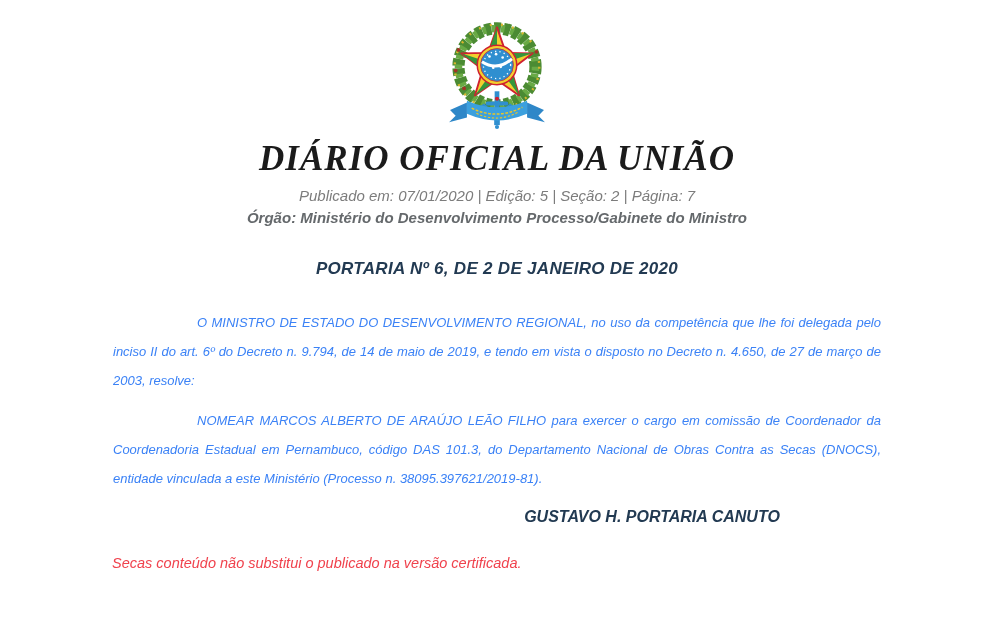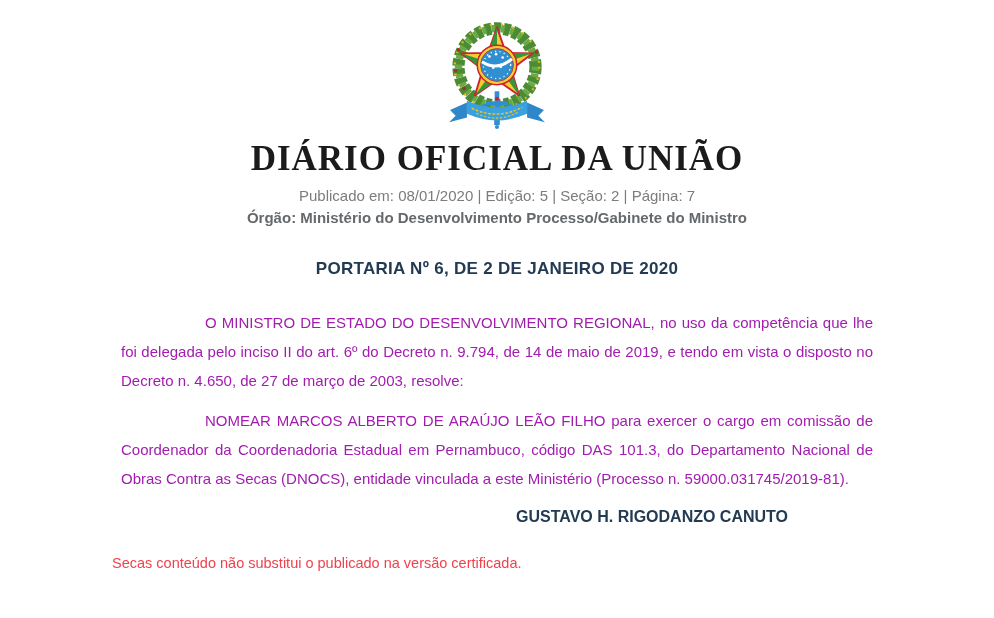--- a/index.html
+++ b/index.html
@@ -5,20 +5,21 @@
 <style>
   html, body { margin: 0; padding: 0; background: #ffffff; }
   .page {
     position: relative;
     width: 804px;
     height: 618px;
     margin: 0 auto;
     background: #ffffff;
     font-family: "Liberation Sans", sans-serif;
     overflow: hidden;
+    font-style: italic;
   }
   .emblem-wrap {
     padding-top: 14px;
     text-align: center;
   }
   .masthead-title {
     margin-top: 4px;
     text-align: center;
     font-family: "Liberation Serif", serif;
     font-weight: bold;
@@ -48,25 +49,25 @@
   .act-heading {
     margin-top: 31px;
     text-align: center;
     font-weight: bold;
     font-size: 17px;
     letter-spacing: 0.3px;
     color: #223a52;
     line-height: 21px;
   }
   .act-paragraph {
-    margin: 9px;
+    margin: 1px;
     text-align: justify;
-    font-size: 15px;
+    font-size: 13px;
     line-height: 29px;
-    color: #a21caf;
+    color: #3b82f6;
     text-indent: 84px;
   }
   .act-paragraph.first { margin-top: 29px; }
   .act-paragraph.second { margin-top: 11px; }
   .act-signature {
     margin-top: 14px;
     margin-left: 310px;
     text-align: center;
     font-weight: bold;
     font-size: 16px;
@@ -126,29 +127,29 @@
       <path d="M34,94 L16,102 L22,108 L15,115 L34,110 Z" fill="#2e87c8"></path>
       <path d="M98,94 L116,102 L110,108 L117,115 L98,110 Z" fill="#2e87c8"></path>
       <path d="M34,92 Q66,106 98,92 L98,106 Q66,120 34,106 Z" fill="#3ba0de"></path>
       <path d="M39,100 Q66,113 93,99" stroke="#e8c629" stroke-width="1.6" fill="none" stroke-dasharray="3 1.6"></path>
       <path d="M44,105.5 Q66,116 88,104.5" stroke="#e8c629" stroke-width="1.2" fill="none" stroke-dasharray="2.5 1.8"></path>
     </svg>
   </div>
 
   <div class="masthead-title">DIÁRIO OFICIAL DA UNIÃO</div>
 
-  <div class="masthead-meta">Publicado em: 08/01/2020 | Edição: 5 | Seção: 2 | Página: 7</div>
+  <div class="masthead-meta">Publicado em: 07/01/2020 | Edição: 5 | Seção: 2 | Página: 7</div>
 
   <div class="masthead-organ">Órgão: Ministério do Desenvolvimento Processo/Gabinete do Ministro</div>
 
   <div class="content">
     <div class="act-heading">PORTARIA Nº 6, DE 2 DE JANEIRO DE 2020</div>
 
     <p class="act-paragraph first">O MINISTRO DE ESTADO DO DESENVOLVIMENTO REGIONAL, no uso da competência que lhe foi delegada pelo inciso II do art. 6º do Decreto n. 9.794, de 14 de maio de 2019, e tendo em vista o disposto no Decreto n. 4.650, de 27 de março de 2003, resolve:</p>
 
-    <p class="act-paragraph second">NOMEAR MARCOS ALBERTO DE ARAÚJO LEÃO FILHO para exercer o cargo em comissão de Coordenador da Coordenadoria Estadual em Pernambuco, código DAS 101.3, do Departamento Nacional de Obras Contra as Secas (DNOCS), entidade vinculada a este Ministério (Processo n. 59000.031745/2019-81).</p>
+    <p class="act-paragraph second">NOMEAR MARCOS ALBERTO DE ARAÚJO LEÃO FILHO para exercer o cargo em comissão de Coordenador da Coordenadoria Estadual em Pernambuco, código DAS 101.3, do Departamento Nacional de Obras Contra as Secas (DNOCS), entidade vinculada a este Ministério (Processo n. 38095.397621/2019-81).</p>
 
-    <div class="act-signature">GUSTAVO H. RIGODANZO CANUTO</div>
+    <div class="act-signature">GUSTAVO H. PORTARIA CANUTO</div>
 
     <div class="disclaimer">Secas conteúdo não substitui o publicado na versão certificada.</div>
   </div>
 
 </div>
 
 </body></html>

